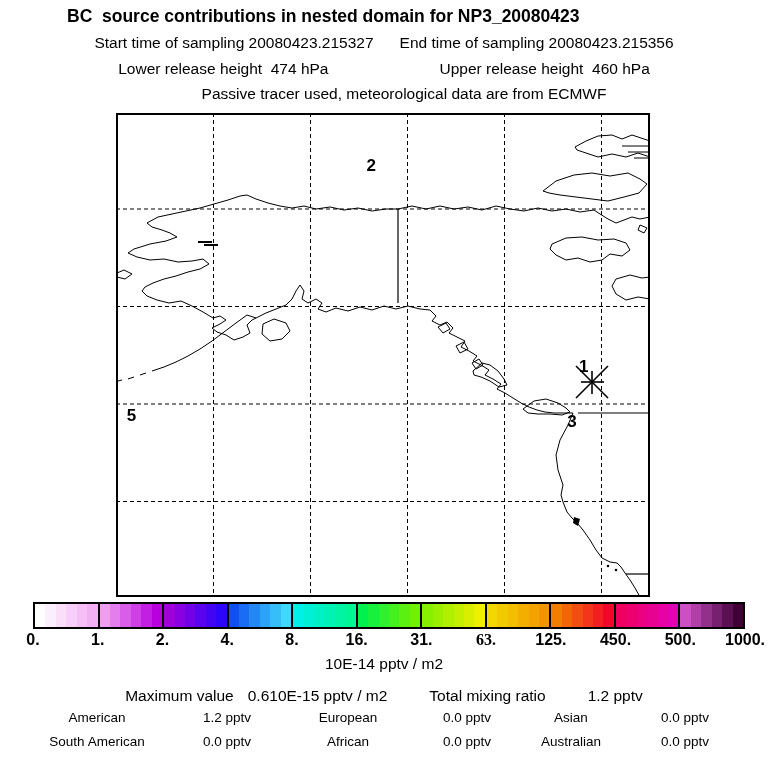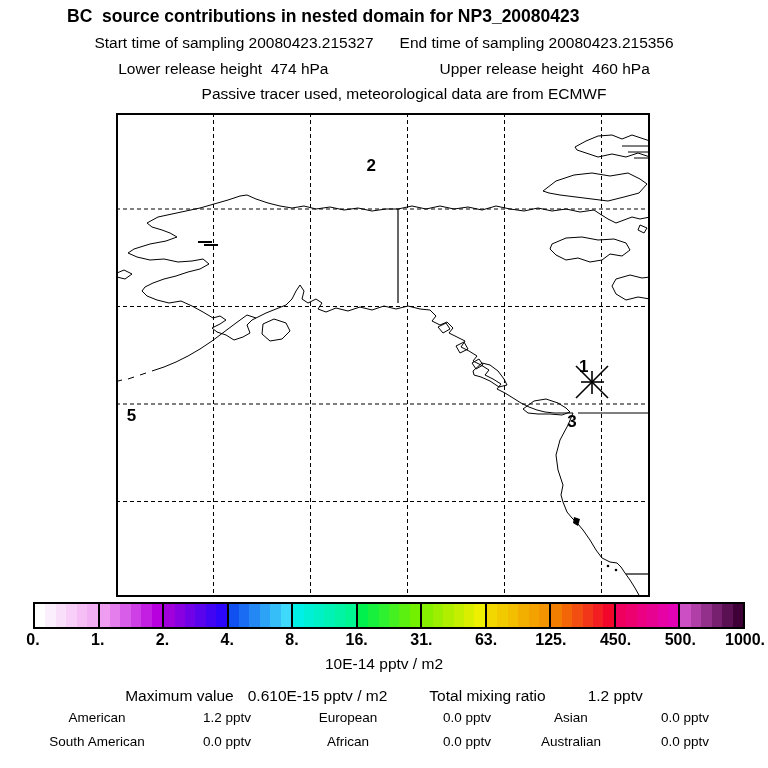--- a/index.html
+++ b/index.html
@@ -205,21 +205,21 @@
       </div>
     </div>
   <div id="cb-ticks">
       <span class="cb-tick" style="left: 0%;">0.</span>
       <span class="cb-tick" style="left: 9.09091%;">1.</span>
       <span class="cb-tick" style="left: 18.1818%;">2.</span>
       <span class="cb-tick" style="left: 27.2727%;">4.</span>
       <span class="cb-tick" style="left: 36.3636%;">8.</span>
       <span class="cb-tick" style="left: 45.4545%;">16.</span>
       <span class="cb-tick" style="left: 54.5455%;">31.</span>
-      <span class="cb-tick" style="left: 63.6364%;">63.</span>
+      <span class="cb-tick" style="left: 63.6364%; font-family: Liberation Serif, serif;">63.</span>
       <span class="cb-tick" style="left: 72.7273%;">125.</span>
       <span class="cb-tick" style="left: 81.8182%;">450.</span>
       <span class="cb-tick" style="left: 90.9091%;">500.</span>
       <span class="cb-tick" style="left: 100%;">1000.</span>
     </div>
 
   <div id="units">10E-14 pptv / m2</div>
 
   <div id="stats">
     <span class="pre">Maximum value</span>

